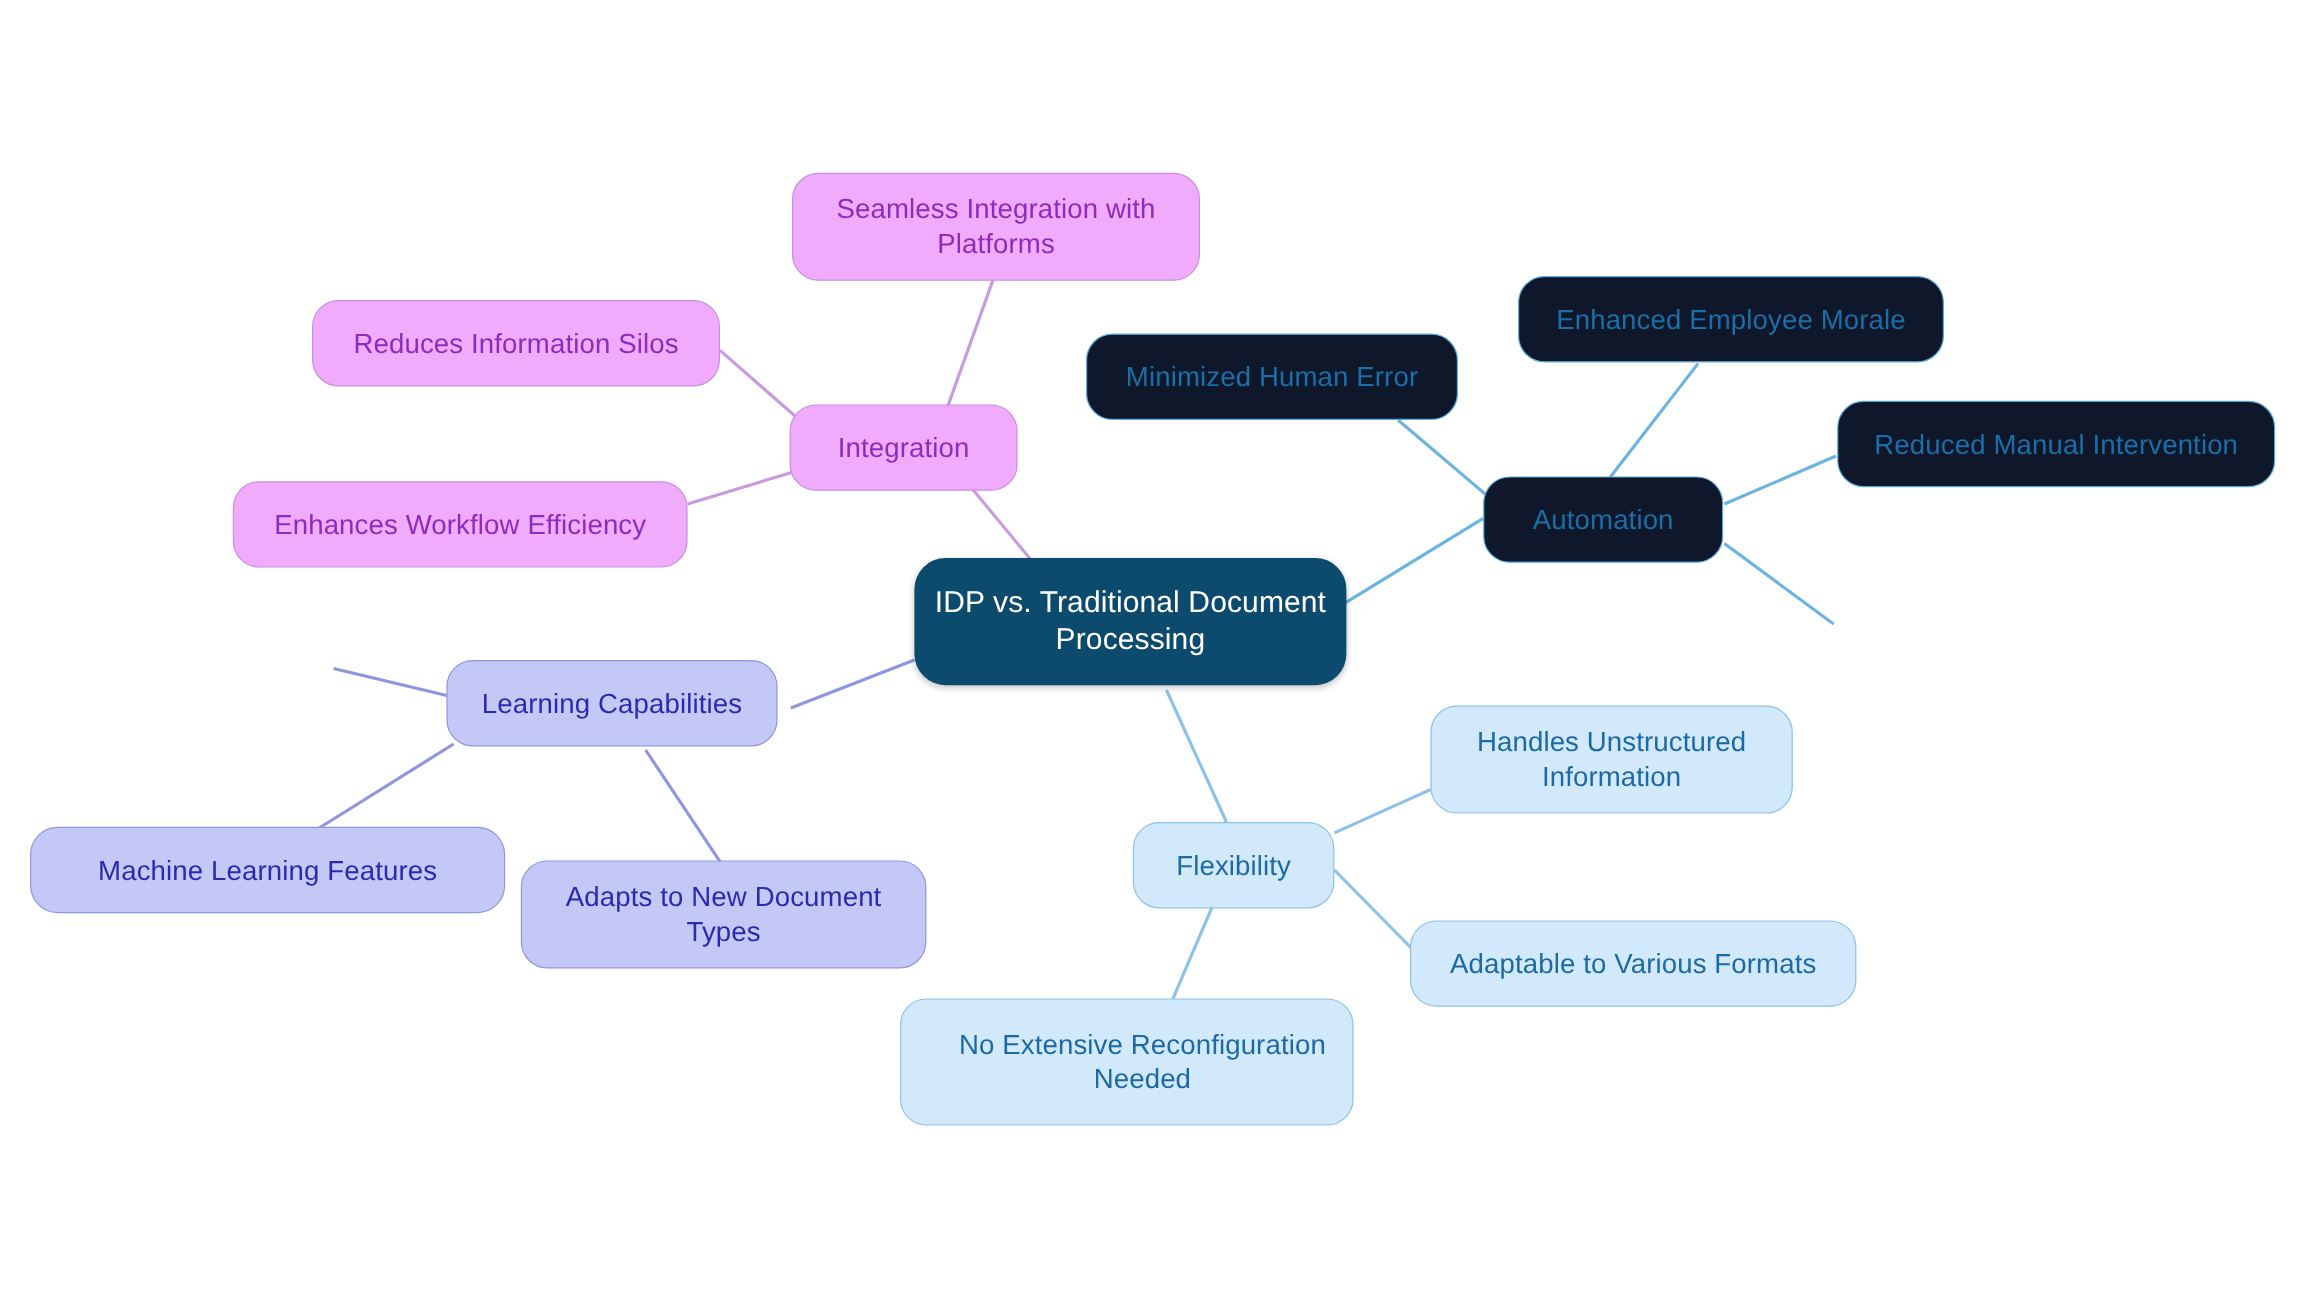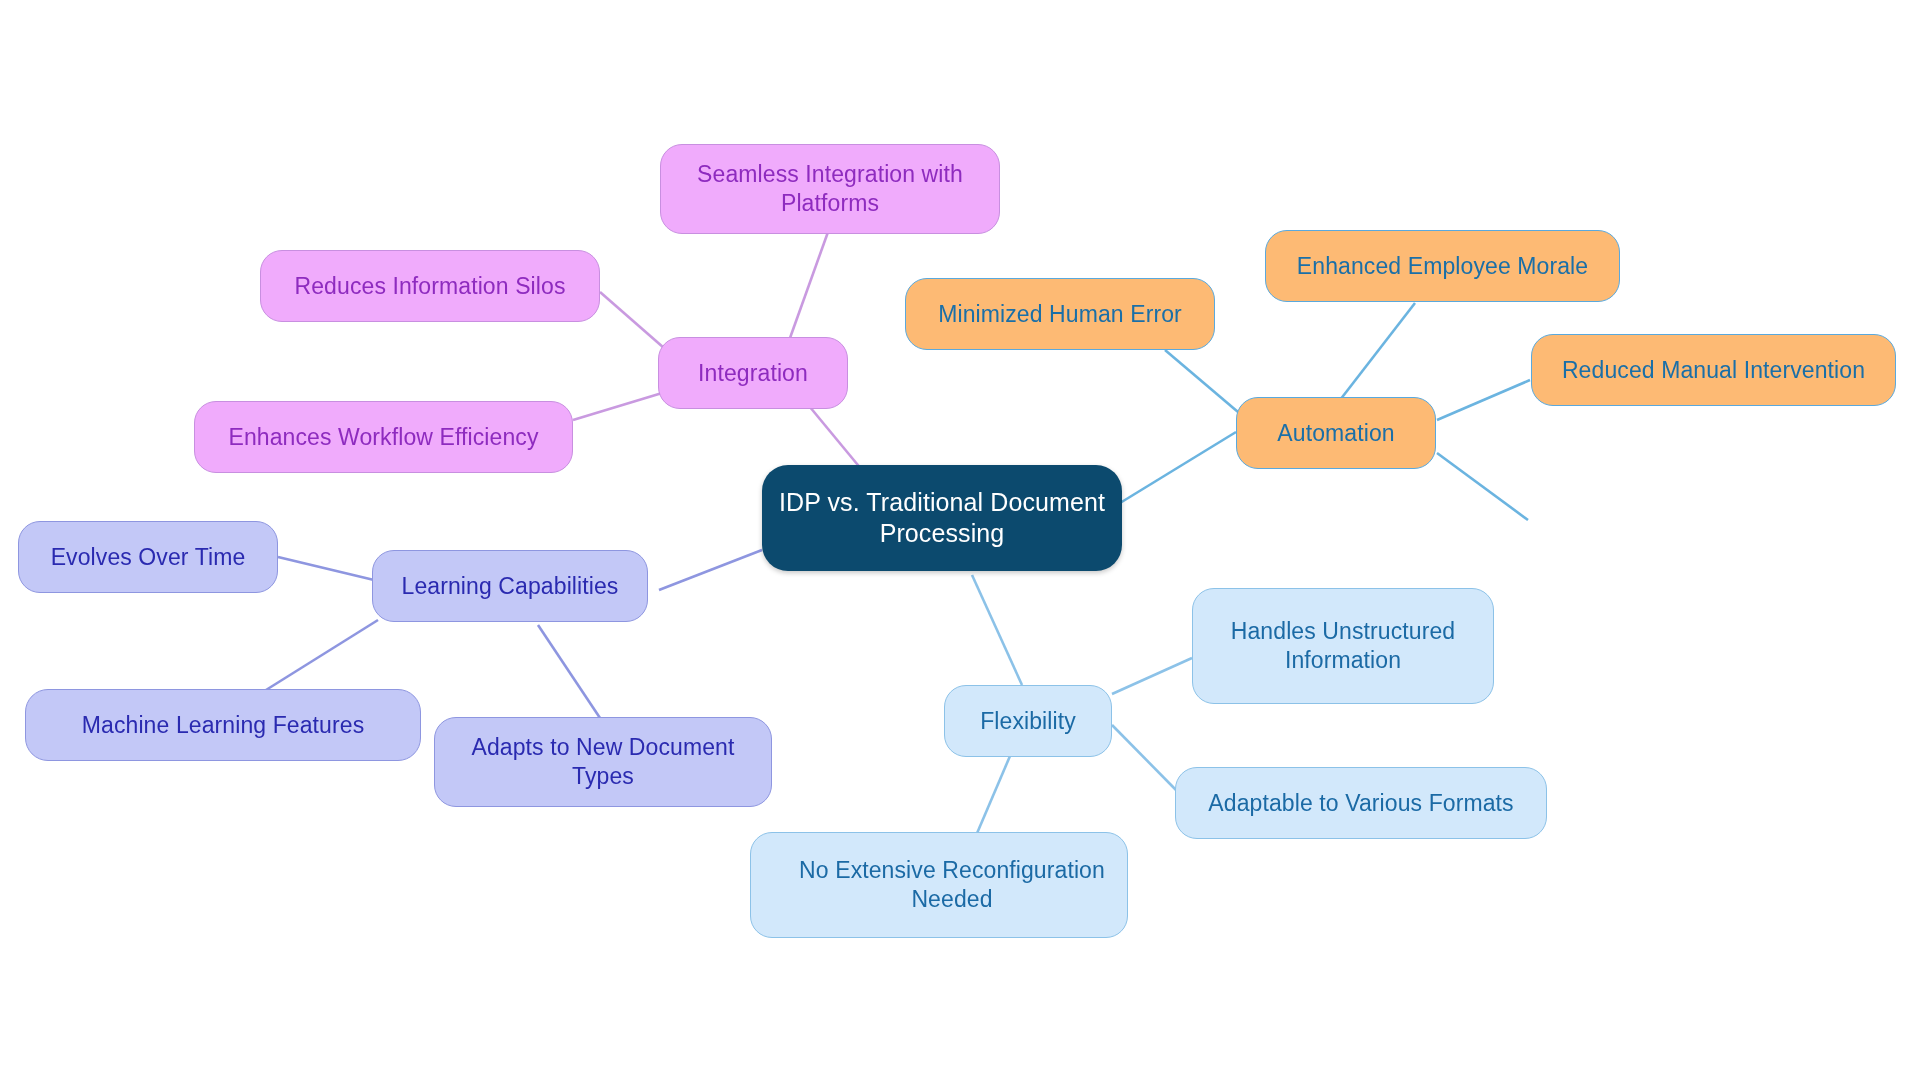--- a/index.html
+++ b/index.html
@@ -48,21 +48,21 @@
     border-width: 0;
     font-size: 25px;
     color: #ffffff;
     background: #0c4a6e;
     box-shadow: 0 2px 5px rgba(0,0,0,0.22);
   }
   .node.branch  { font-size: 23px; }
   .node.leaf    { font-size: 23px; }
 
   
-  .c-auto      { background: #fdba74; border-color: #5aa9dd; color: #1a6fa8; }
+  .c-auto      { background: #0f172a; border-color: #5aa9dd; color: #1a6fa8; }
   
   .c-flex      { background: #d2e8fb; border-color: #8cc2e8; color: #1b6aa5; }
   
   .c-integ     { background: #f0abfc; border-color: #c88fe0; color: #8e2bbf; }
   
   .c-learn     { background: #c3c8f7; border-color: #8e96e0; color: #2a2ab0; }
 </style>
 </head>
 <body>
 
@@ -100,39 +100,38 @@
 
   <div class="node leaf c-auto" style="left:1265px; top:230px; width:355px; height:72px;">Enhanced Employee Morale</div>
 
   <div class="node leaf c-auto" style="left:905px; top:278px; width:310px; height:72px;">Minimized Human Error</div>
 
   <div class="node leaf c-auto" style="left:1531px; top:334px; width:365px; height:72px;">Reduced Manual Intervention</div>
 
 
   <div class="node branch c-flex" style="left:944px; top:685px; width:168px; height:72px;">Flexibility</div>
 
-  <div class="node leaf c-flex" style="left:1192px; top:588px; width:302px; height:116px;">Handles Unstructured
+  <div class="node leaf c-flex" style="left:1192px; top:588px; width:302px; height:90px;">Handles Unstructured
 Information</div>
 
   <div class="node leaf c-flex" style="left:1175px; top:767px; width:372px; height:72px;">Adaptable to Various Formats</div>
 
   <div class="node leaf c-flex" style="left:750px; top:832px; width:378px; height:106px;padding-left:40px;">No Extensive Reconfiguration
 Needed</div>
 
   <div class="node branch c-integ" style="left:658px; top:337px; width:190px; height:72px;">Integration</div>
 
   <div class="node leaf c-integ" style="left:660px; top:144px; width:340px; height:90px;">Seamless Integration with
 Platforms</div>
 
   <div class="node leaf c-integ" style="left:260px; top:250px; width:340px; height:72px;">Reduces Information Silos</div>
 
   <div class="node leaf c-integ" style="left:194px; top:401px; width:379px; height:72px;">Enhances Workflow Efficiency</div>
 
   <div class="node branch c-learn" style="left:372px; top:550px; width:276px; height:72px;">Learning Capabilities</div>
 
-  <div class="node leaf c-learn" style="left:18px; top:521px; width:260px; height:72px;">Evolves Over Time</div>
 
   <div class="node leaf c-learn" style="left:25px; top:689px; width:396px; height:72px;border-radius:23px;">Machine Learning Features</div>
 
   <div class="node leaf c-learn" style="left:434px; top:717px; width:338px; height:90px;">Adapts to New Document
 Types</div>
 
 </div>
 
 </body></html>

